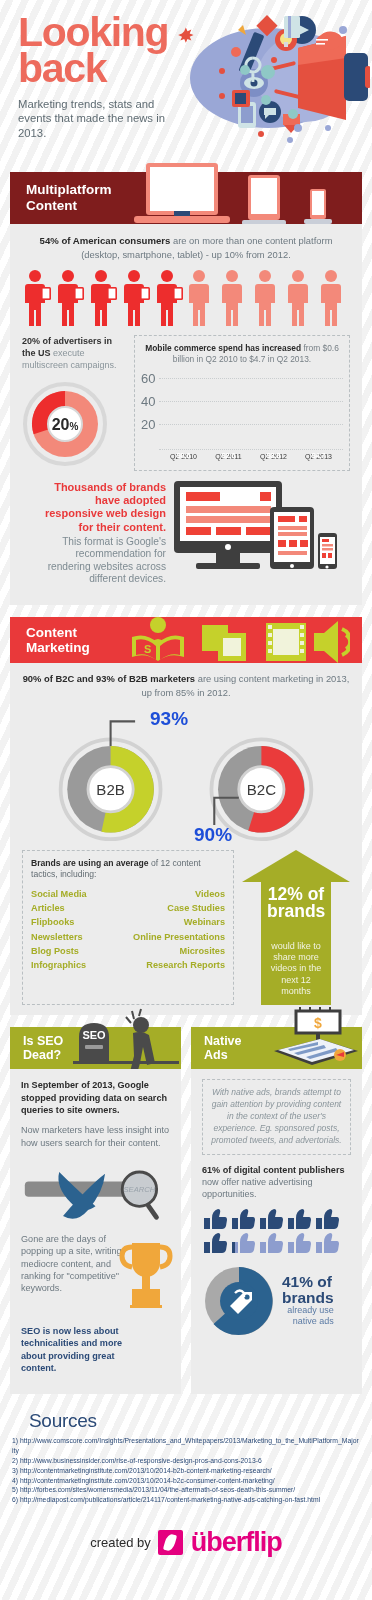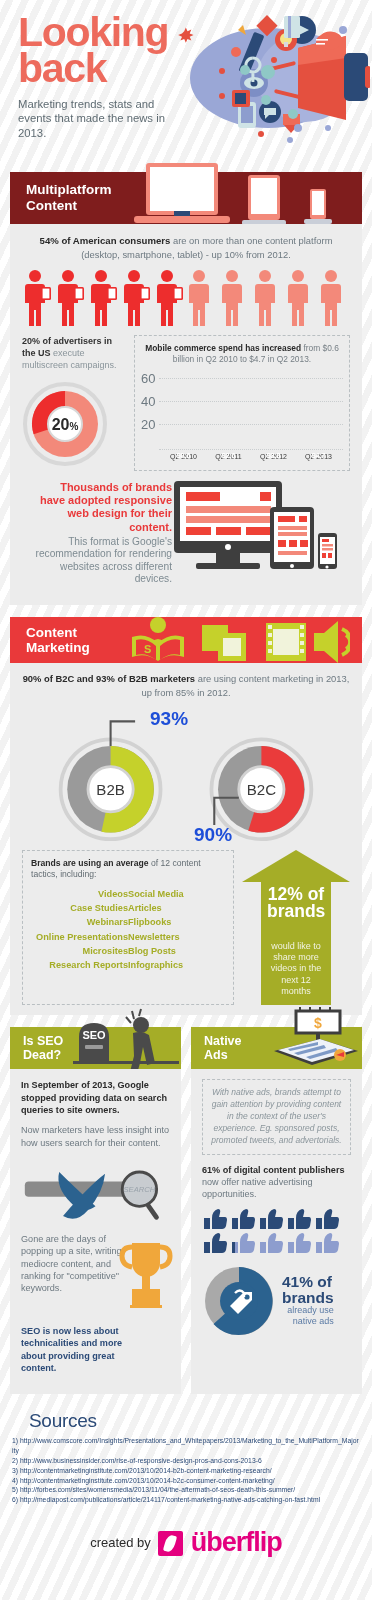--- a/index.html
+++ b/index.html
@@ -65,21 +65,21 @@
   .bars { position: absolute; left: 20px; right: 2px; bottom: 0; top: 0;
           display: flex; align-items: flex-end; justify-content: space-around; }
   .barcol { width: 34px; position: relative; display: flex; justify-content: center; }
   .bar { width: 34px; position: relative; }
   .bar .vlab { position: absolute; top: 2px; left: 0; right: 0; text-align: center;
                font-size: 7px; color: #fff; font-weight: bold; }
   .xlabels { display: flex; justify-content: space-around; padding: 3px 2px 0 20px; }
   .xlabels span { width: 34px; text-align: center; font-size: 7px; color: #3a3a3a; }
 
   
-  .rwd { display: flex; padding: 4px 12px 12px; align-items: flex-start; }
+  .rwd { display: flex; padding: 4px 12px 12px; align-items: flex-start; gap: 6px; }
   .rwd-txt { width: 168px; text-align: right; }
   .rwd-txt .hl { color: #e9393a; font-weight: bold; font-size: 11px; line-height: 1.2; display: block; }
   .rwd-txt .sub { color: #7e8b92; font-size: 10.2px; line-height: 1.22; display: block; margin-top: 2px; }
   .rwd-art { flex: 1; position: relative; height: 86px; }
 
   
   .cm-body { padding: 9px 12px 10px; }
   .cm-lead { text-align: center; font-size: 9.4px; color: #6d7981; line-height: 1.45; }
   .cm-lead b { color: #2a2a2a; }
   .donuts { position: relative; height: 146px; margin-top: 4px; }
@@ -132,21 +132,21 @@
   .sources ol { margin-top: 4px; }
   .sources li {
     list-style: none; color: #2b4a77; font-size: 6.8px; line-height: 1.45;
     word-break: break-all;
   }
   .created {
     display: flex; align-items: center; justify-content: center; gap: 7px;
     padding: 20px 0 14px;
   }
   .created .cb { color: #2a2a2a; font-size: 13px; }
-  .uber { display: flex; align-items: flex-end; gap: 8px; }
+  .uber { display: flex; align-items: center; gap: 8px; }
   .uber .mark {
     width: 25px; height: 25px; background: #e4007f; position: relative; border-radius: 2px;
   }
   .uber .mark:after {
     content: ""; position: absolute; left: 7px; top: 4px; width: 10px; height: 17px;
     background: #fff; border-radius: 55% 14% 55% 14%; transform: rotate(16deg);
   }
   .uber .word { color: #e4007f; font-size: 27px; font-weight: bold; letter-spacing: -1px; line-height: 1; }
   .gap { height: 12px; }
 </style>
@@ -458,35 +458,35 @@
           <div class="donut-label" style="left:128px;top:4px">93%</div>
           <div class="donut-label" style="left:172px;top:120px">90%</div>
         </div>
 
         <div class="tactics-row">
           <div class="tactics">
             <div class="tactics-head">
               <b>Brands are using an average</b><span> of 12 content tactics, including:</span>
             </div>
             <div class="tactics-cols">
+              <ul class="tcol left">
+                <li>Social Media</li>
+                <li>Articles</li>
+                <li>Flipbooks</li>
+                <li>Newsletters</li>
+                <li>Blog Posts</li>
+                <li>Infographics</li>
+              </ul>
               <ul class="tcol right">
                 <li>Videos</li>
                 <li>Case Studies</li>
                 <li>Webinars</li>
                 <li>Online Presentations</li>
                 <li>Microsites</li>
                 <li>Research Reports</li>
-              </ul>
-              <ul class="tcol left">
-                <li>Social Media</li>
-                <li>Articles</li>
-                <li>Flipbooks</li>
-                <li>Newsletters</li>
-                <li>Blog Posts</li>
-                <li>Infographics</li>
               </ul>
             </div>
           </div>
 
           <div class="arrow-box">
             <div class="arrow-head"></div>
             <div class="arrow-body">
               <div class="arrow-big">12% of</div>
               <div class="arrow-big">brands</div>
               <div class="arrow-small">would like to share more videos in the next 12 months</div>

